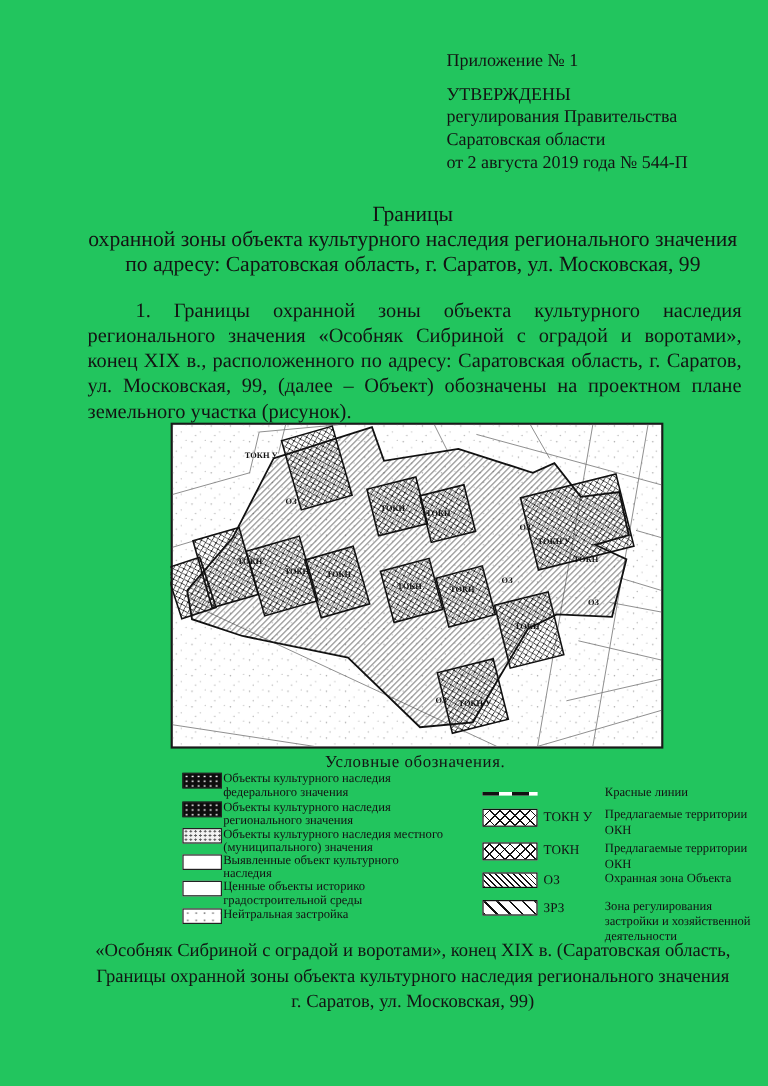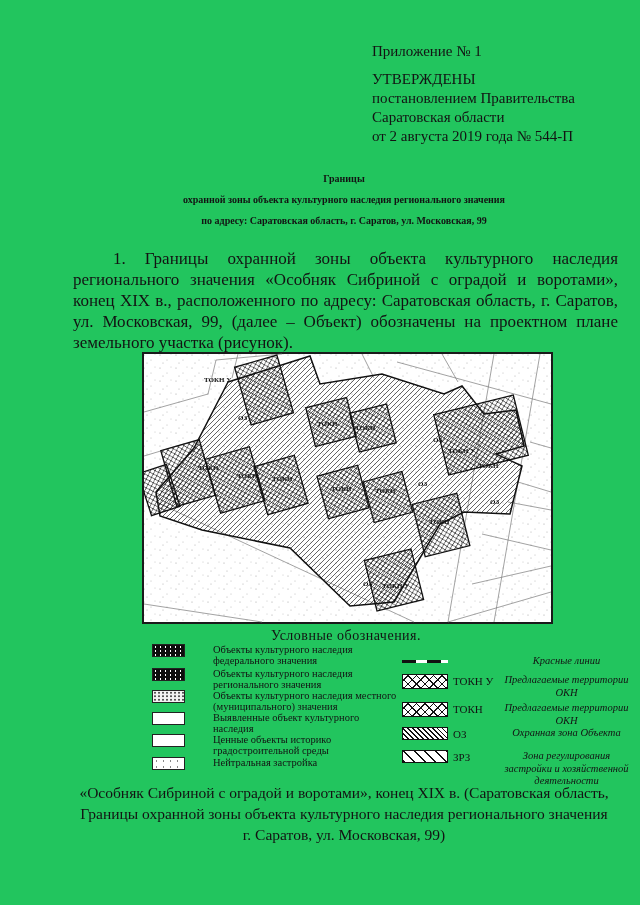--- a/index.html
+++ b/index.html
@@ -3,32 +3,32 @@
 <meta charset="utf-8">
 <style>
   html,body{margin:0;padding:0;background:#fff;}
   .page{position:relative;width:640px;height:905px;background:#22c55e;overflow:hidden;
         font-family:"Liberation Serif","DejaVu Serif",serif;color:#131313;}
 
   .header{position:absolute;left:372px;top:42px;font-size:15px;line-height:19px;}
   .header .appendix{margin-bottom:9px;}
 
   .title{position:absolute;left:70px;top:168px;width:548px;text-align:center;
-         font-weight:bold;font-size:10px;line-height:21px;}
+         font-weight:normal;font-size:18px;line-height:21px;}
 
   .paragraph{position:absolute;left:73px;top:248px;width:545px;font-size:17px;
              line-height:21px;text-align:justify;text-indent:40px;}
 
   .map-wrap{position:absolute;left:142px;top:352px;width:411px;height:272px;}
   .map-wrap svg{display:block;}
 
   .legend-caption{position:absolute;left:146px;top:628px;width:400px;text-align:center;
                   font-size:14px;font-weight:normal;letter-spacing:0.5px;}
 
-  .lrow{position:absolute;left:152px;display:flex;gap:28px;align-items:flex-start;}
+  .lrow{position:absolute;left:152px;display:flex;gap:1px;align-items:flex-start;}
   .swatch{width:33px;height:13px;border:1px solid #222;flex:none;box-sizing:border-box;}
   .sw-black{background-color:#0d0d0d;
     background-image:radial-gradient(circle,#fff 0.7px,transparent 0.95px);background-size:5px 4px;}
   .sw-stipple{background-color:#f2f2f2;
     background-image:radial-gradient(circle,#555 0.8px,transparent 1px);background-size:4px 3.5px;}
   .sw-white{background:#fff;}
   .sw-light{background-color:#fff;
     background-image:radial-gradient(circle,#888 0.7px,transparent 0.95px);background-size:7px 6px;}
   .llabel{font-size:10.5px;line-height:11px;width:185px;}
 
@@ -37,34 +37,34 @@
   .sym-cross{background-image:
       repeating-linear-gradient(45deg,#111 0,#111 1px,transparent 1px,transparent 6px),
       repeating-linear-gradient(-45deg,#111 0,#111 1px,transparent 1px,transparent 6px);}
   .sym-diag-dense{height:13px;background-image:
       repeating-linear-gradient(45deg,#111 0,#111 1px,transparent 1px,transparent 3.5px);}
   .sym-diag-wide{height:13px;background-image:
       repeating-linear-gradient(45deg,#111 0,#111 1.5px,transparent 1.5px,transparent 7.5px);}
   .sym-dash{border:none;height:2.5px;margin-top:5px;background-image:
       repeating-linear-gradient(90deg,#111 0,#111 14px,transparent 14px,transparent 25px);}
   .rcode{font-size:11px;width:46px;flex:none;padding-top:1px;}
-  .rdesc{font-style:italic;font-size:10.5px;line-height:12.5px;width:125px;text-align:center;}
+  .rdesc{font-size:10.5px;line-height:12.5px;width:125px;}
 
   .fig-caption{position:absolute;left:70px;top:782px;width:548px;text-align:center;
                font-size:15.5px;line-height:21px;}
 </style>
 </head>
 <body>
 
 <div class="page">
 
   <div class="header">
     <div class="appendix">Приложение № 1</div>
     <div>УТВЕРЖДЕНЫ</div>
-    <div>постановлением Правительства</div>
+    <div>регулирования Правительства</div>
     <div>Саратовская области</div>
     <div>от 2 августа 2019 года № 544-П</div>
   </div>
 
   <div class="title">
     <div>Границы</div>
     <div>охранной зоны объекта культурного наследия регионального значения</div>
     <div>по адресу: Саратовская область, г. Саратов, ул. Московская, 99</div>
   </div>
 

